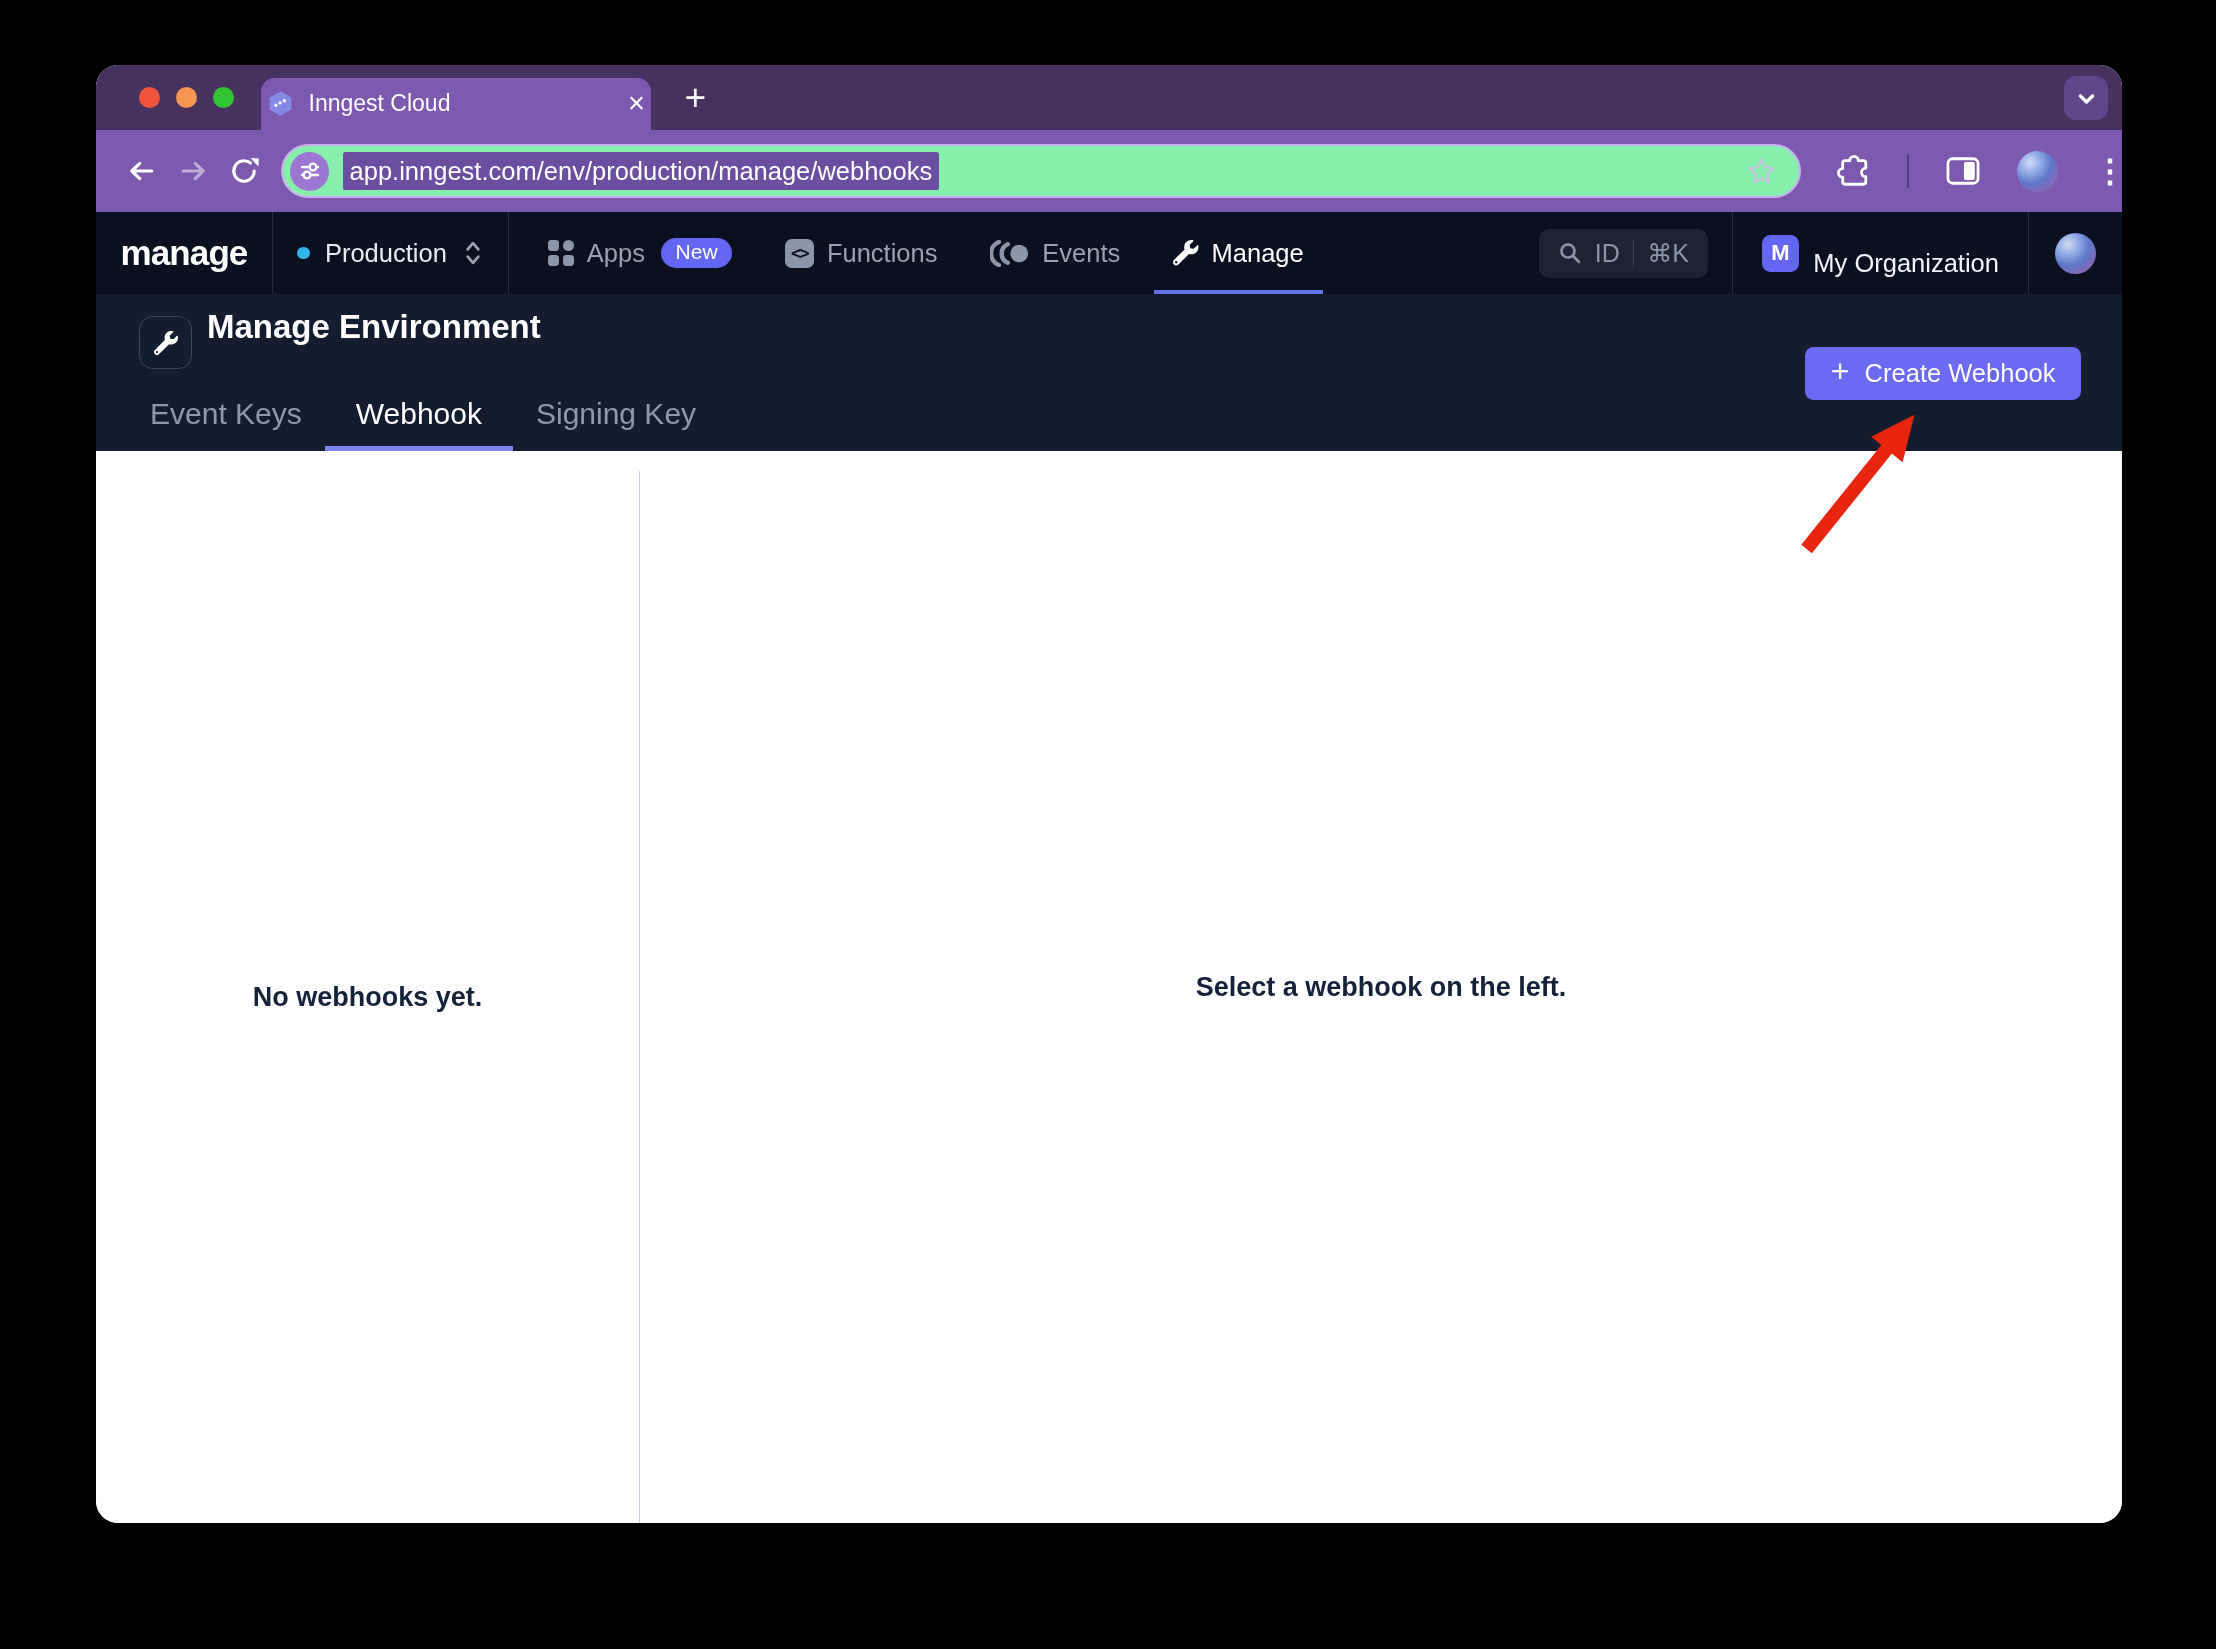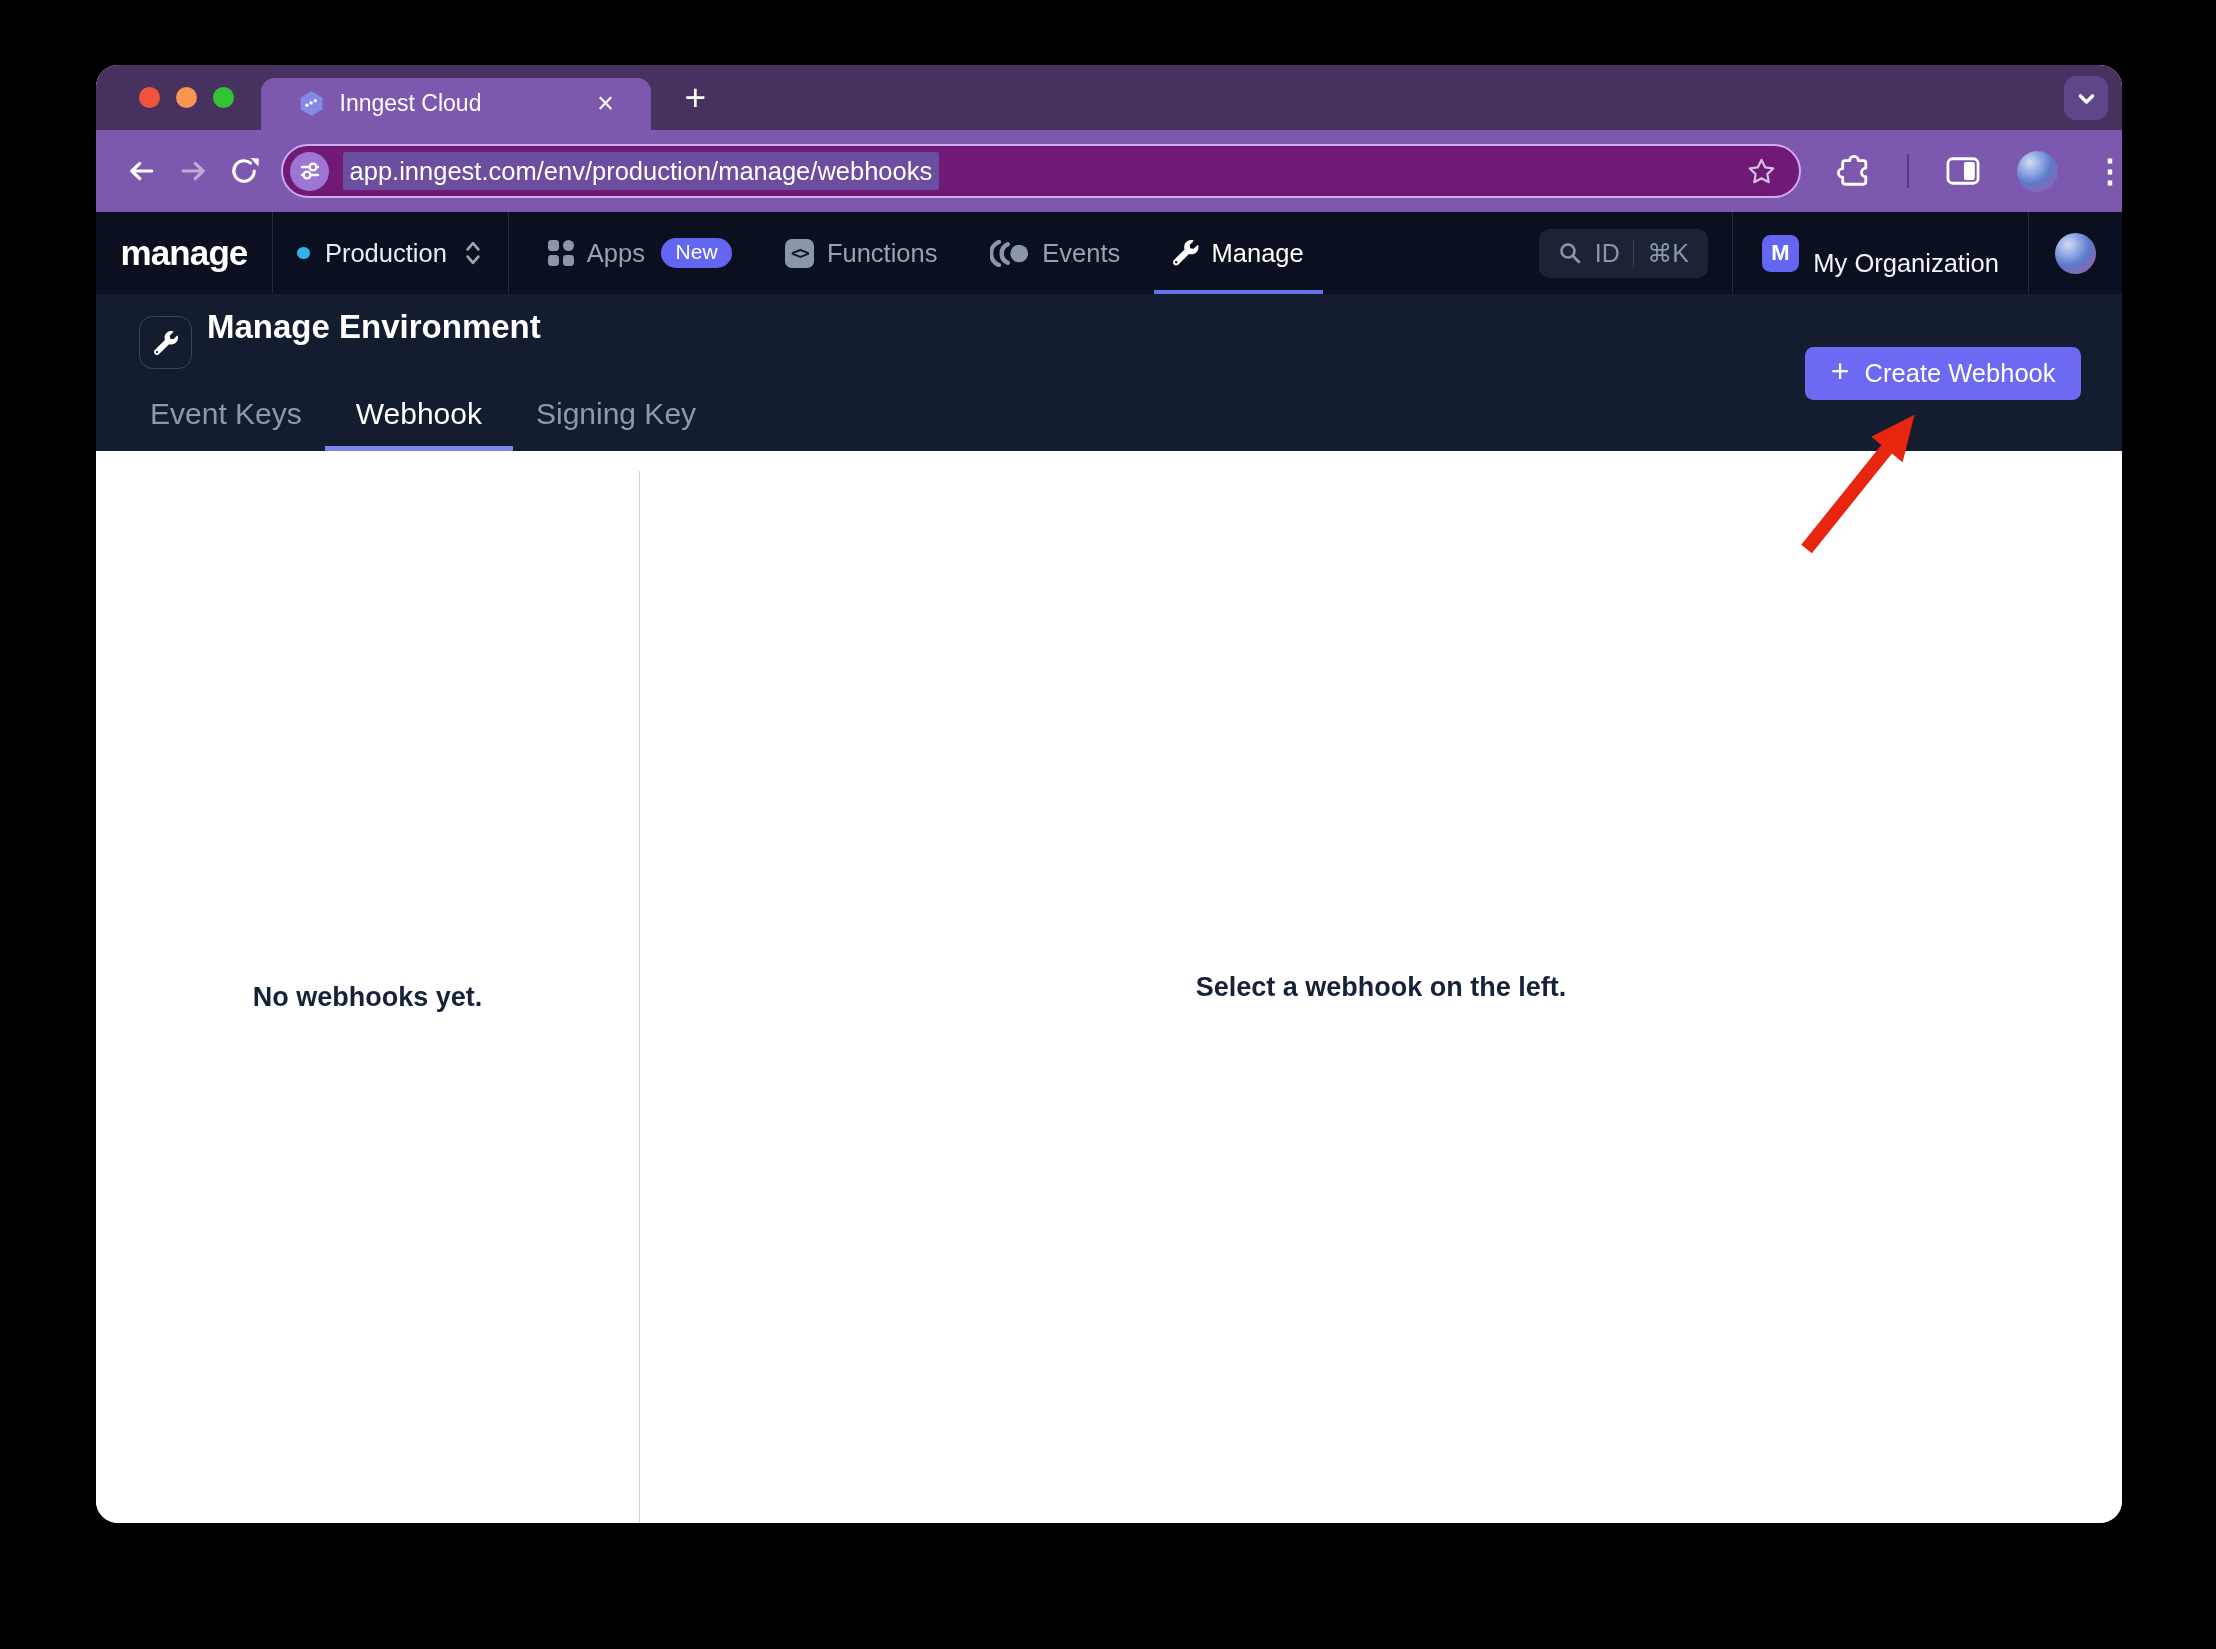--- a/index.html
+++ b/index.html
@@ -14,34 +14,34 @@
 
   
   .tabstrip { position:relative; height:65px; background:#46315F; flex:none; }
   .traffic  { position:absolute; left:43px; top:0; height:65px; display:flex; align-items:center; gap:16px; }
   .dot { width:21px; height:21px; border-radius:50%; }
   .dot.red    { background:#F0543D; }
   .dot.yellow { background:#F79551; }
   .dot.green  { background:#33C433; }
   .tab { position:absolute; left:165px; top:12.8px; width:390px; height:52px;
          background:#7C58AE; border-radius:13.6px 13.6px 0 0;
-         display:flex; align-items:center; padding:0 37px; }
+         display:flex; align-items:center; padding:0 6px; }
   .tab-title { margin-left:14.5px; color:#fff; font-size:23px; }
   .tab-close { margin-left:auto; color:#fff; font-size:29px; line-height:1; font-weight:300; cursor:default; }
   .newtab { position:absolute; left:575px; top:0; height:65px; display:flex; align-items:center;
             color:#fff; font-size:37px; font-weight:300; padding:0 13.6px; }
   .tabsearch { position:absolute; right:13.6px; top:11px; width:44px; height:44px;
                border-radius:12px; background:#5E4689; display:flex; align-items:center; justify-content:center; }
 
   
   .toolbar { height:82px; background:#7C58AE; flex:none;
              display:flex; align-items:center; padding:0 20.4px; }
   .tbtn { width:51px; height:51px; display:flex; align-items:center; justify-content:center; flex:none; }
   .urlpill { width:1520px; height:54px; margin-left:12px; flex:none;
-             background:#701a75; border:2.6px solid #CDABF2; border-radius:30px;
+             background:#86efac; border:2.6px solid #CDABF2; border-radius:30px;
              display:flex; align-items:center; padding:0 12px 0 6.8px; }
   .siteinfo { width:39px; height:39px; border-radius:50%; background:#9C76D2; flex:none;
               display:flex; align-items:center; justify-content:center; }
   .urltext { margin-left:13.6px; font-size:25.5px; color:#fff; background:#6B4EA0;
              padding:4.3px 6.8px; border-radius:2.6px; white-space:nowrap; }
   .star { margin-left:auto; margin-right:10.2px; display:flex; }
   .tool-right { display:flex; align-items:center; margin-left:36px; gap:36px; }
   .tdivider { width:1.7px; height:34px; background:#553C80; }
   .avatar { width:41px; height:41px; border-radius:50%; flex:none;
             background:radial-gradient(circle at 32% 28%, #cfdcf2 0%, #8fa8e4 28%, #5C78C8 52%, #8468B8 76%, #3E4678 100%); }

